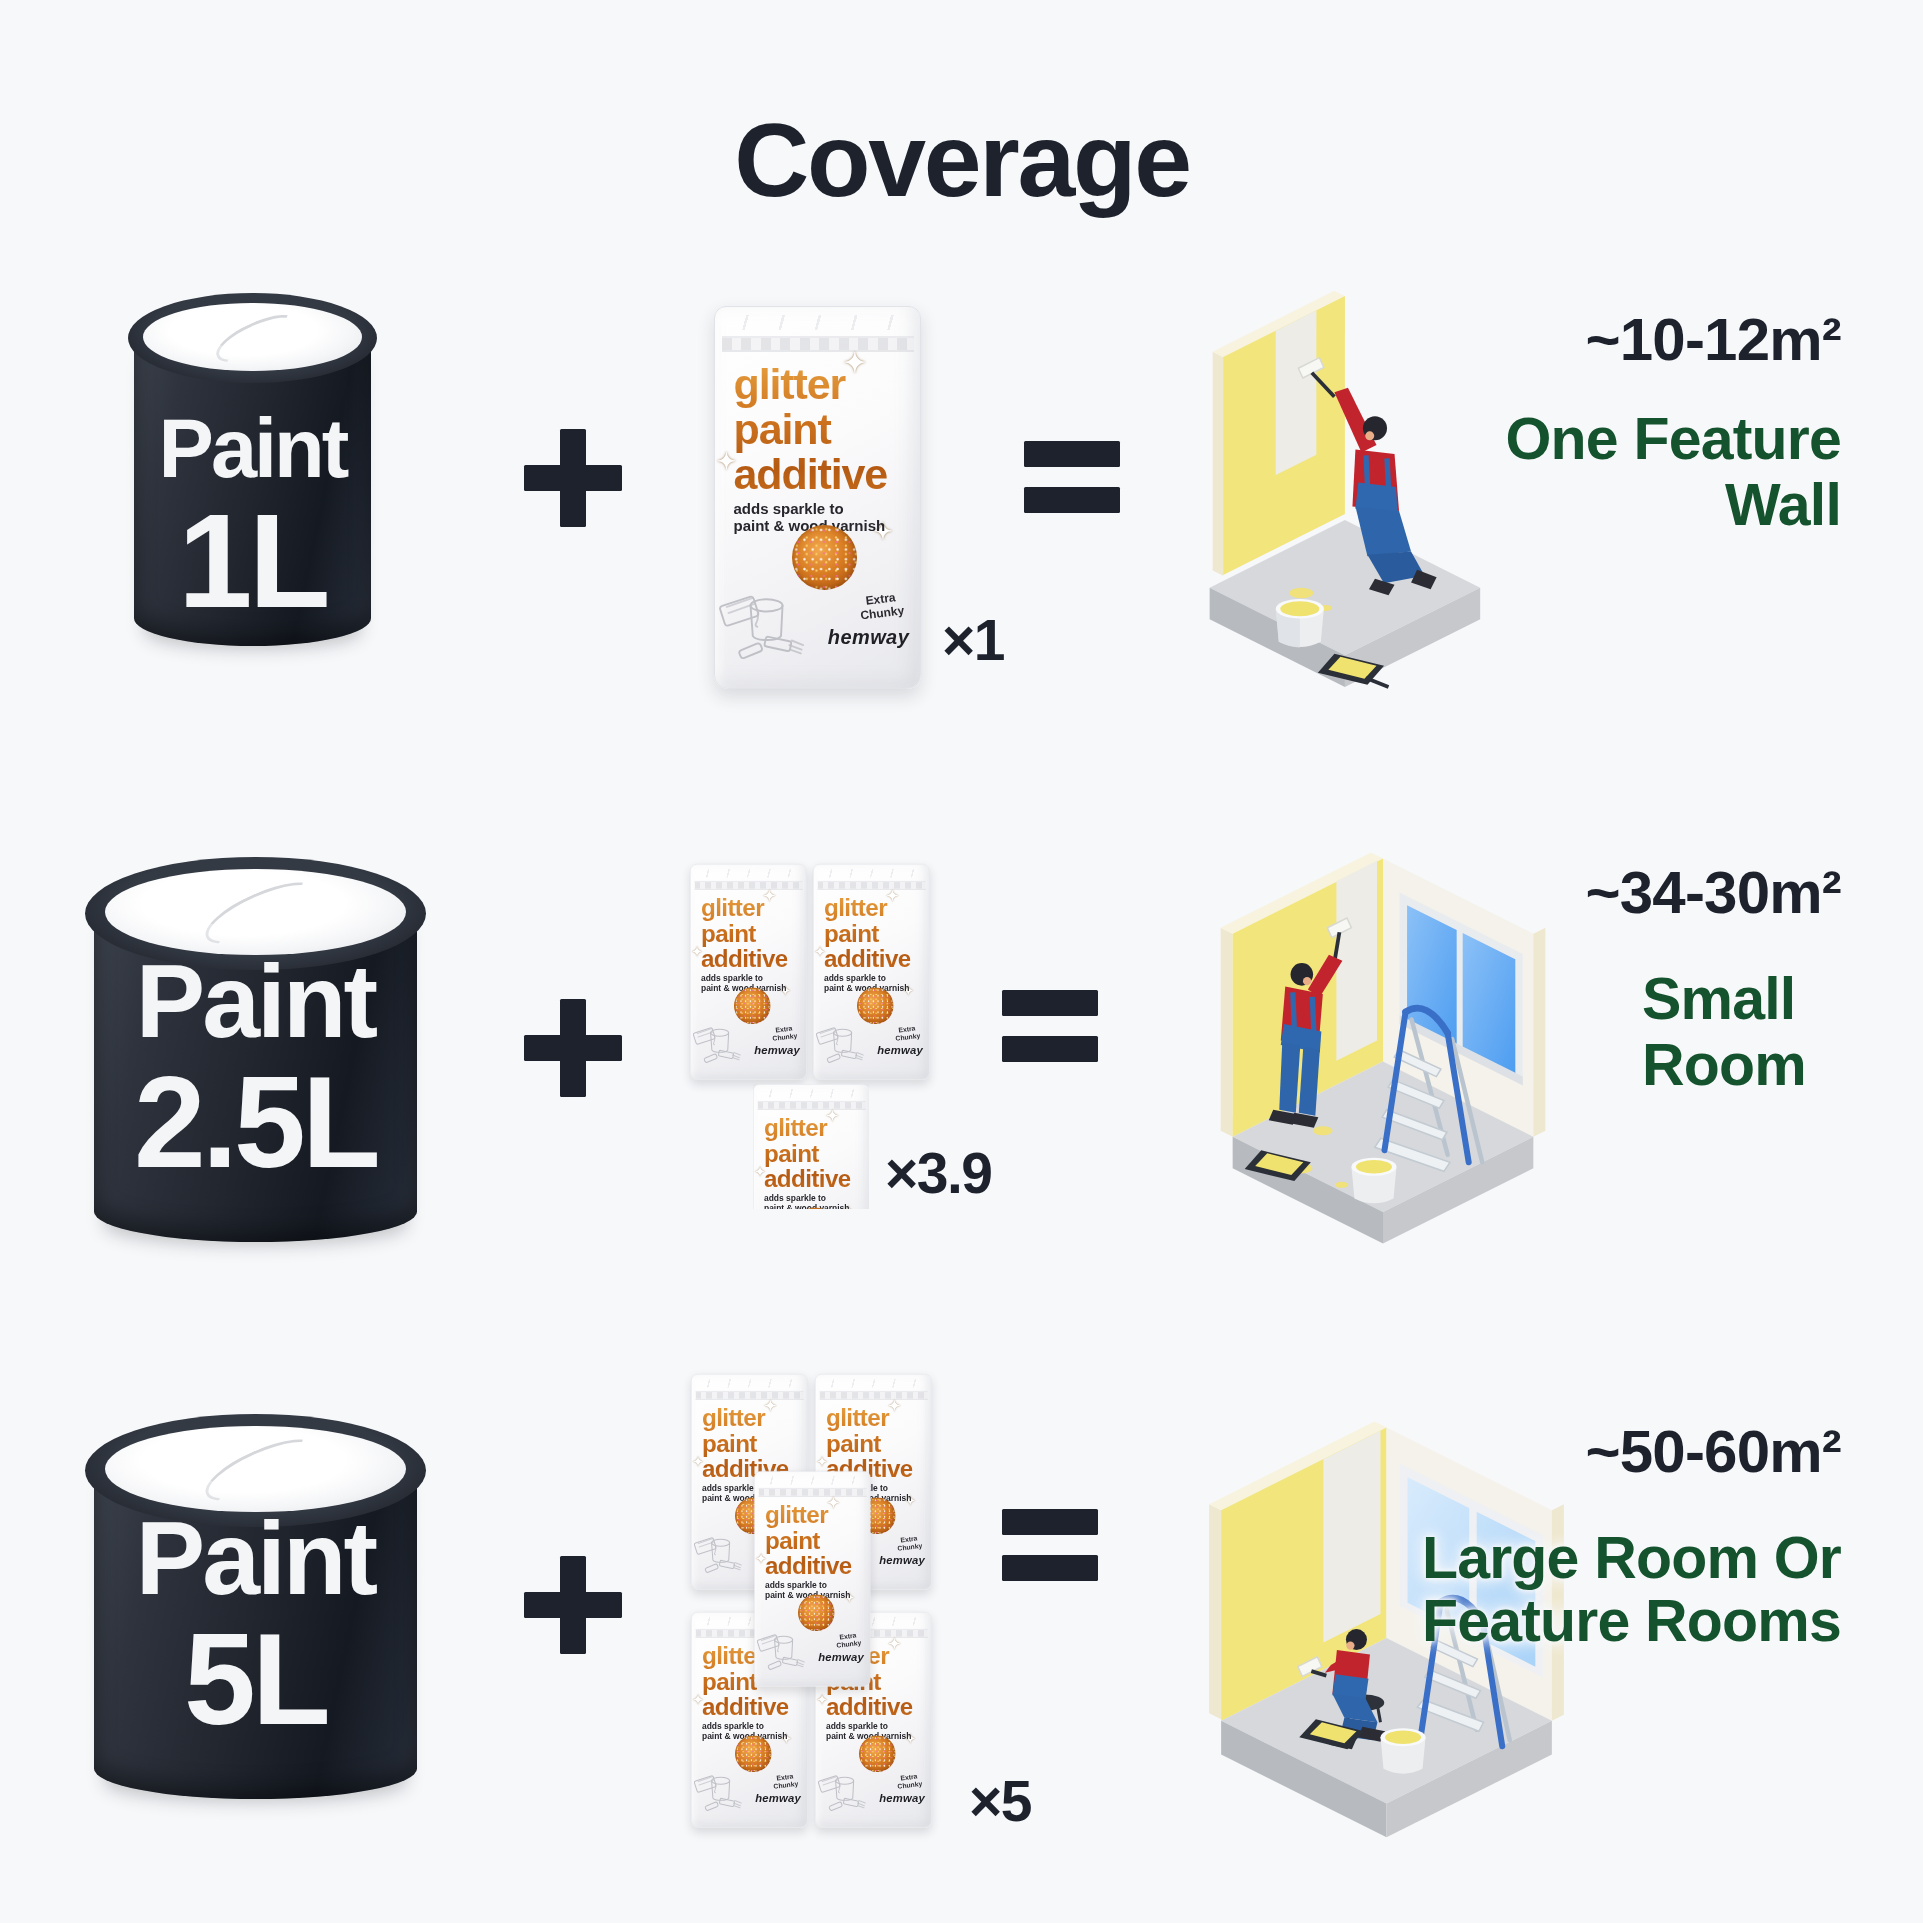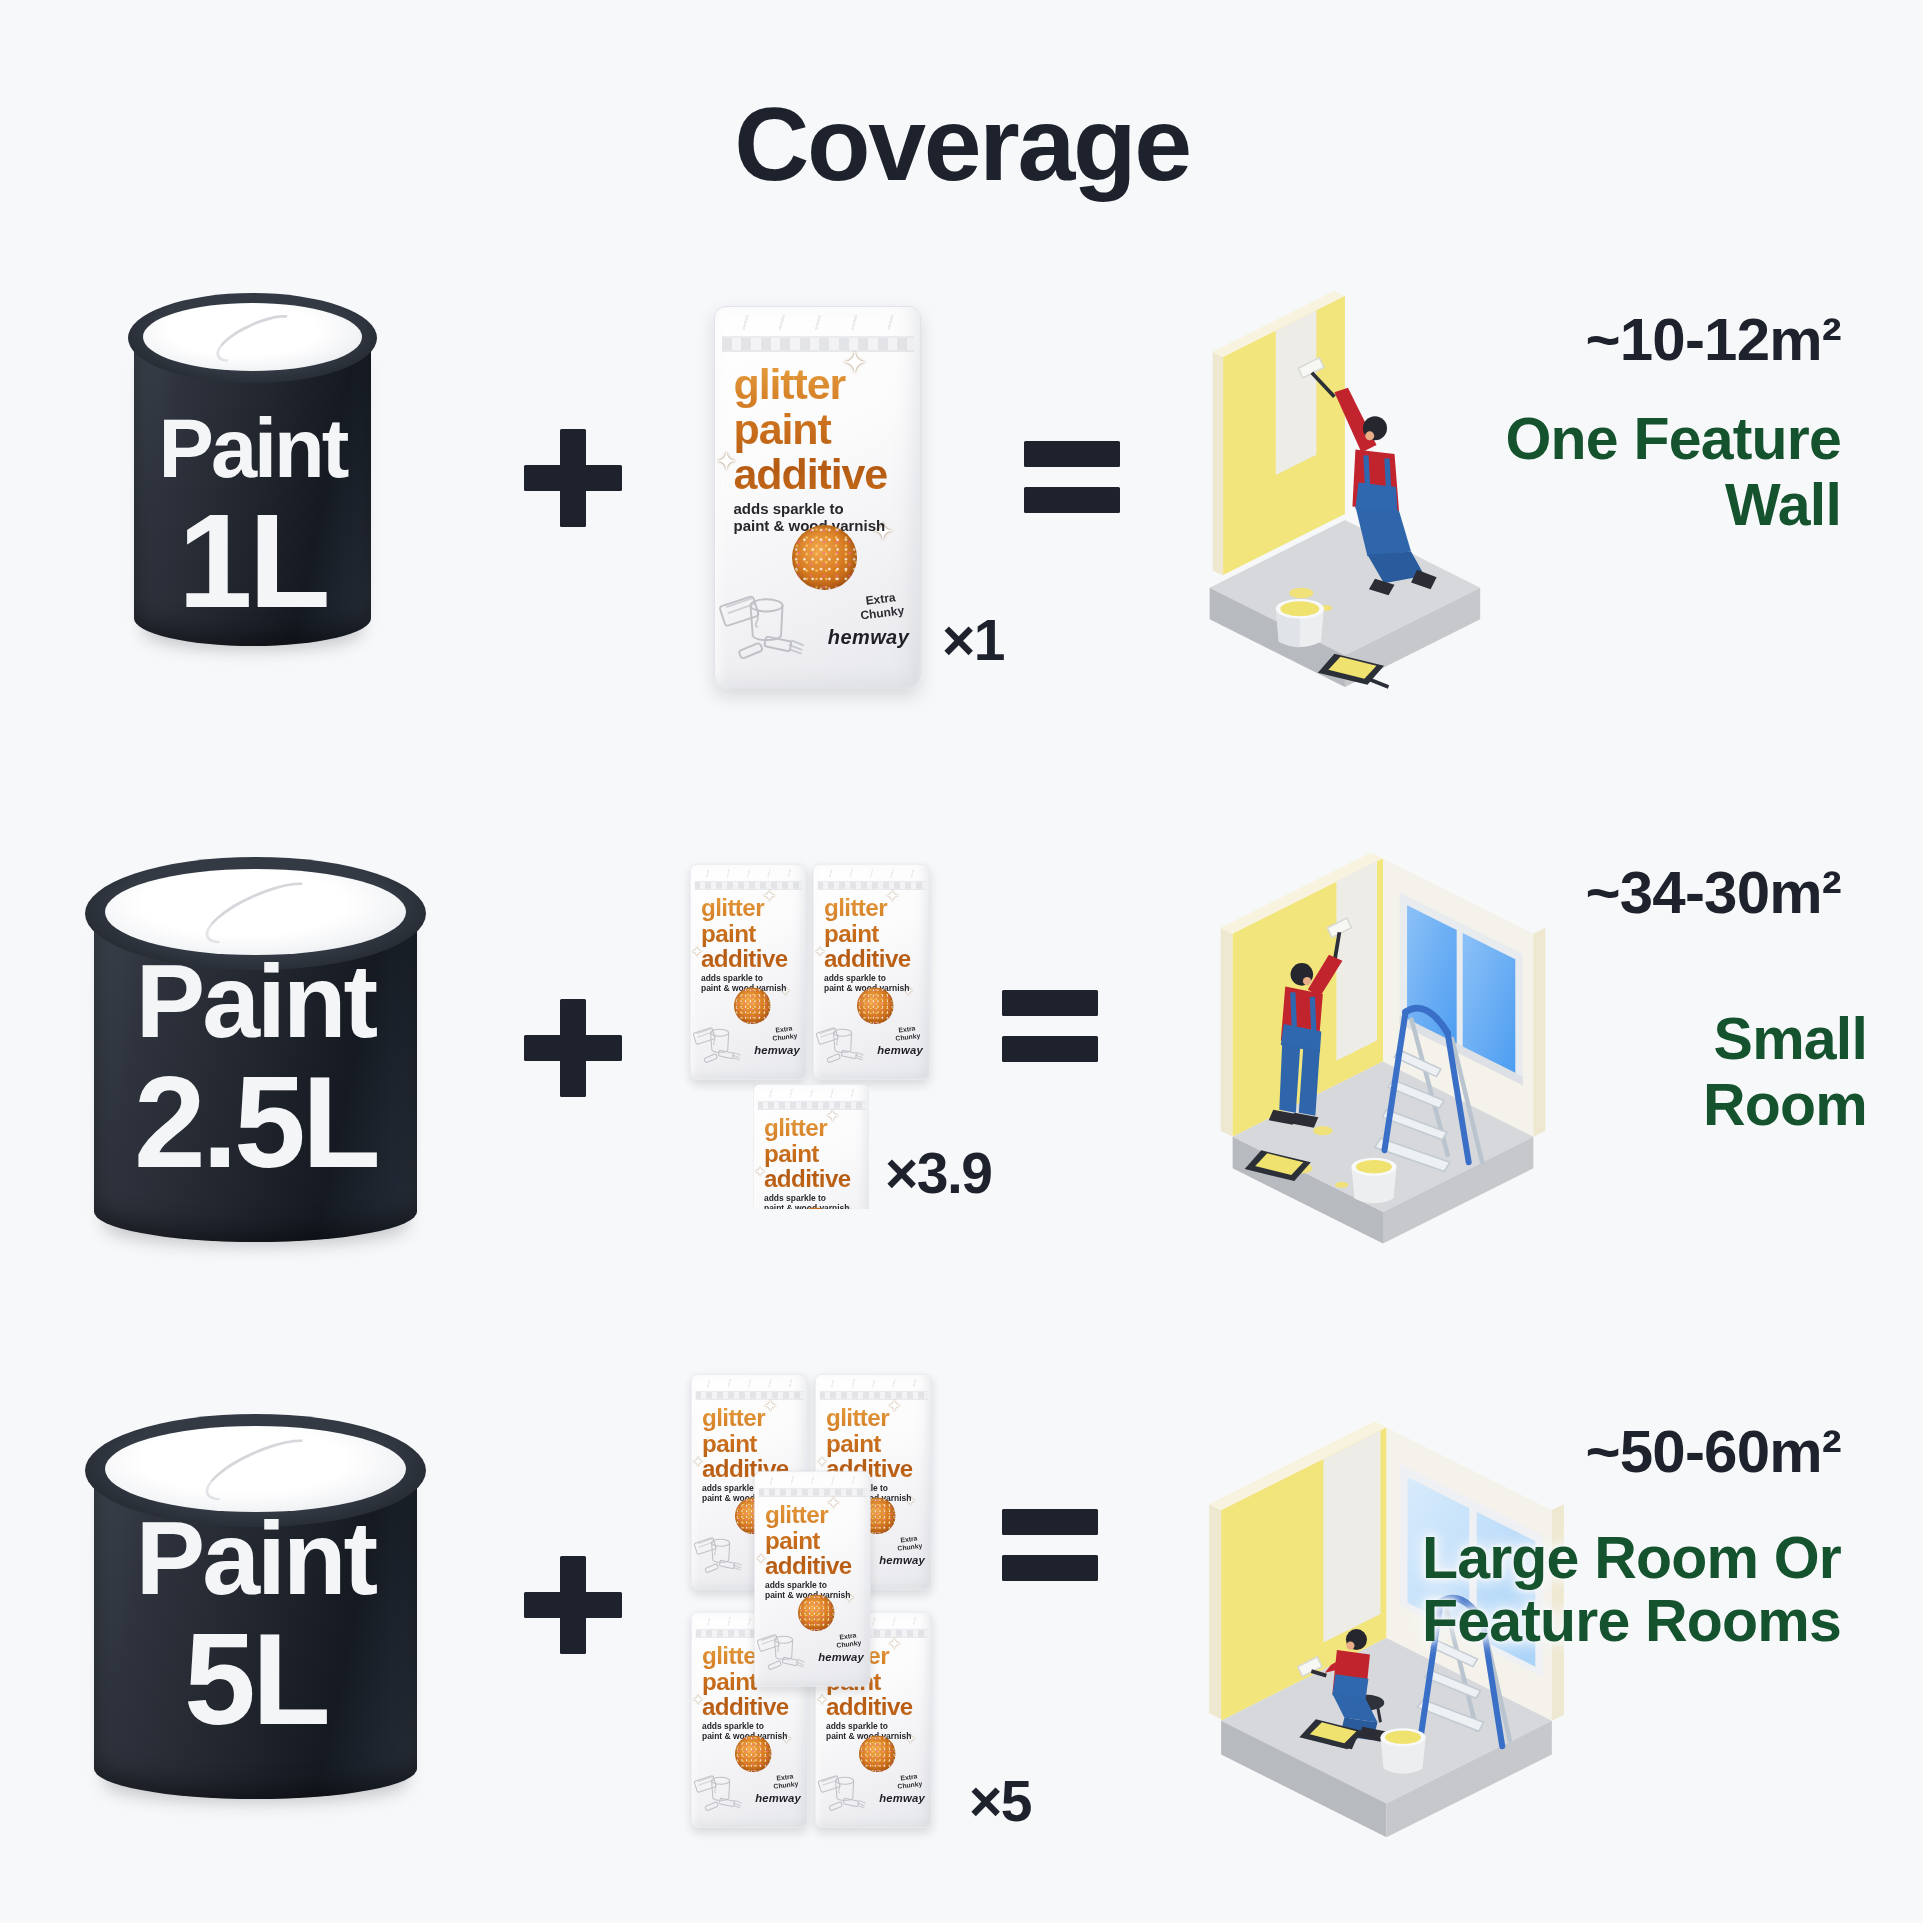--- a/index.html
+++ b/index.html
@@ -1,20 +1,20 @@
 <!DOCTYPE html>
 <html style="font-size:12px"><head>
 <meta charset="utf-8">
 <style>
   html,body{margin:0;padding:0;}
   body{font-family:"Liberation Sans", sans-serif; background:#f7f8fa;}
   #canvas{position:relative;width:1924px;height:1924px;background:#f7f8fa;overflow:hidden;}
 
   
-  .page-title{position:absolute;left:0;right:0;top:85px;text-align:center;
+  .page-title{position:absolute;left:0;right:0;top:101px;text-align:center;
     font-size:104px;font-weight:700;letter-spacing:-2.3px;color:#1d222c;}
 
   
   .can{position:absolute;}
   .can-body{position:absolute;left:2.5%;right:2.5%;top:12%;bottom:0;
     background:linear-gradient(102deg,#3d434d 0%,#2e333d 18%,#21262f 48%,#151a22 74%,#222833 92%,#2b313b 100%);
     border-radius:10.5px 10.5px 50% 50% / 10.5px 10.5px 9% 9%;
     box-shadow:inset 0 -10.5px 21px rgba(0,0,0,.4), 0 13.5px 16.5px -10.5px rgba(30,34,42,.25);}
   .can-lid{position:absolute;left:0;right:0;top:0;
     background:radial-gradient(ellipse at 50% 42%,#343a44 55%,#1a1e26 92%,#10141b 100%);
@@ -48,21 +48,21 @@
   .equals::after{bottom:0;}
   .multiplier{position:absolute;font-size:57px;font-weight:700;color:#1d222c;letter-spacing:-1.5px;line-height:1;}
 
   
   .area{position:absolute;font-size:60px;font-weight:700;color:#1d222c;letter-spacing:-0.8px;line-height:1;}
   .result{position:absolute;font-size:59px;font-weight:700;color:#14532d;letter-spacing:-0.8px;line-height:66px;}
   .r1-area,.r1-result,.r3-area,.r3-result{left:1465px;width:376px;text-align:right;}
   .r1-area{top:310px;}
   .r1-result{top:406px;}
   .r2-area{left:1465px;width:376px;text-align:right;top:863px;}
-  .r2-result{left:1642px;width:225px;text-align:right;top:1006px;}
+  .r2-result{left:1642px;width:225px;text-align:left;top:966px;}
   .r3-area{top:1422px;}
   .r3-result{left:1375px;width:466px;top:1527px;line-height:63px;z-index:12;
     text-shadow:0 0 7.5px #f7f8fa,0 0 13.5px #f7f8fa,0 0 19.5px #f7f8fa,0 0 4.5px #f7f8fa;}
 
   
   .pouch{position:absolute;z-index:2;}
   .pouch .pouch-scale{position:absolute;left:0;top:0;width:207px;height:383px;transform-origin:0 0;}
   .pouch.small{width:116px;height:216px;}
   .pouch.small .pouch-scale{transform:scale(0.5636);}
   .pouch.half{height:125px;overflow:hidden;}

